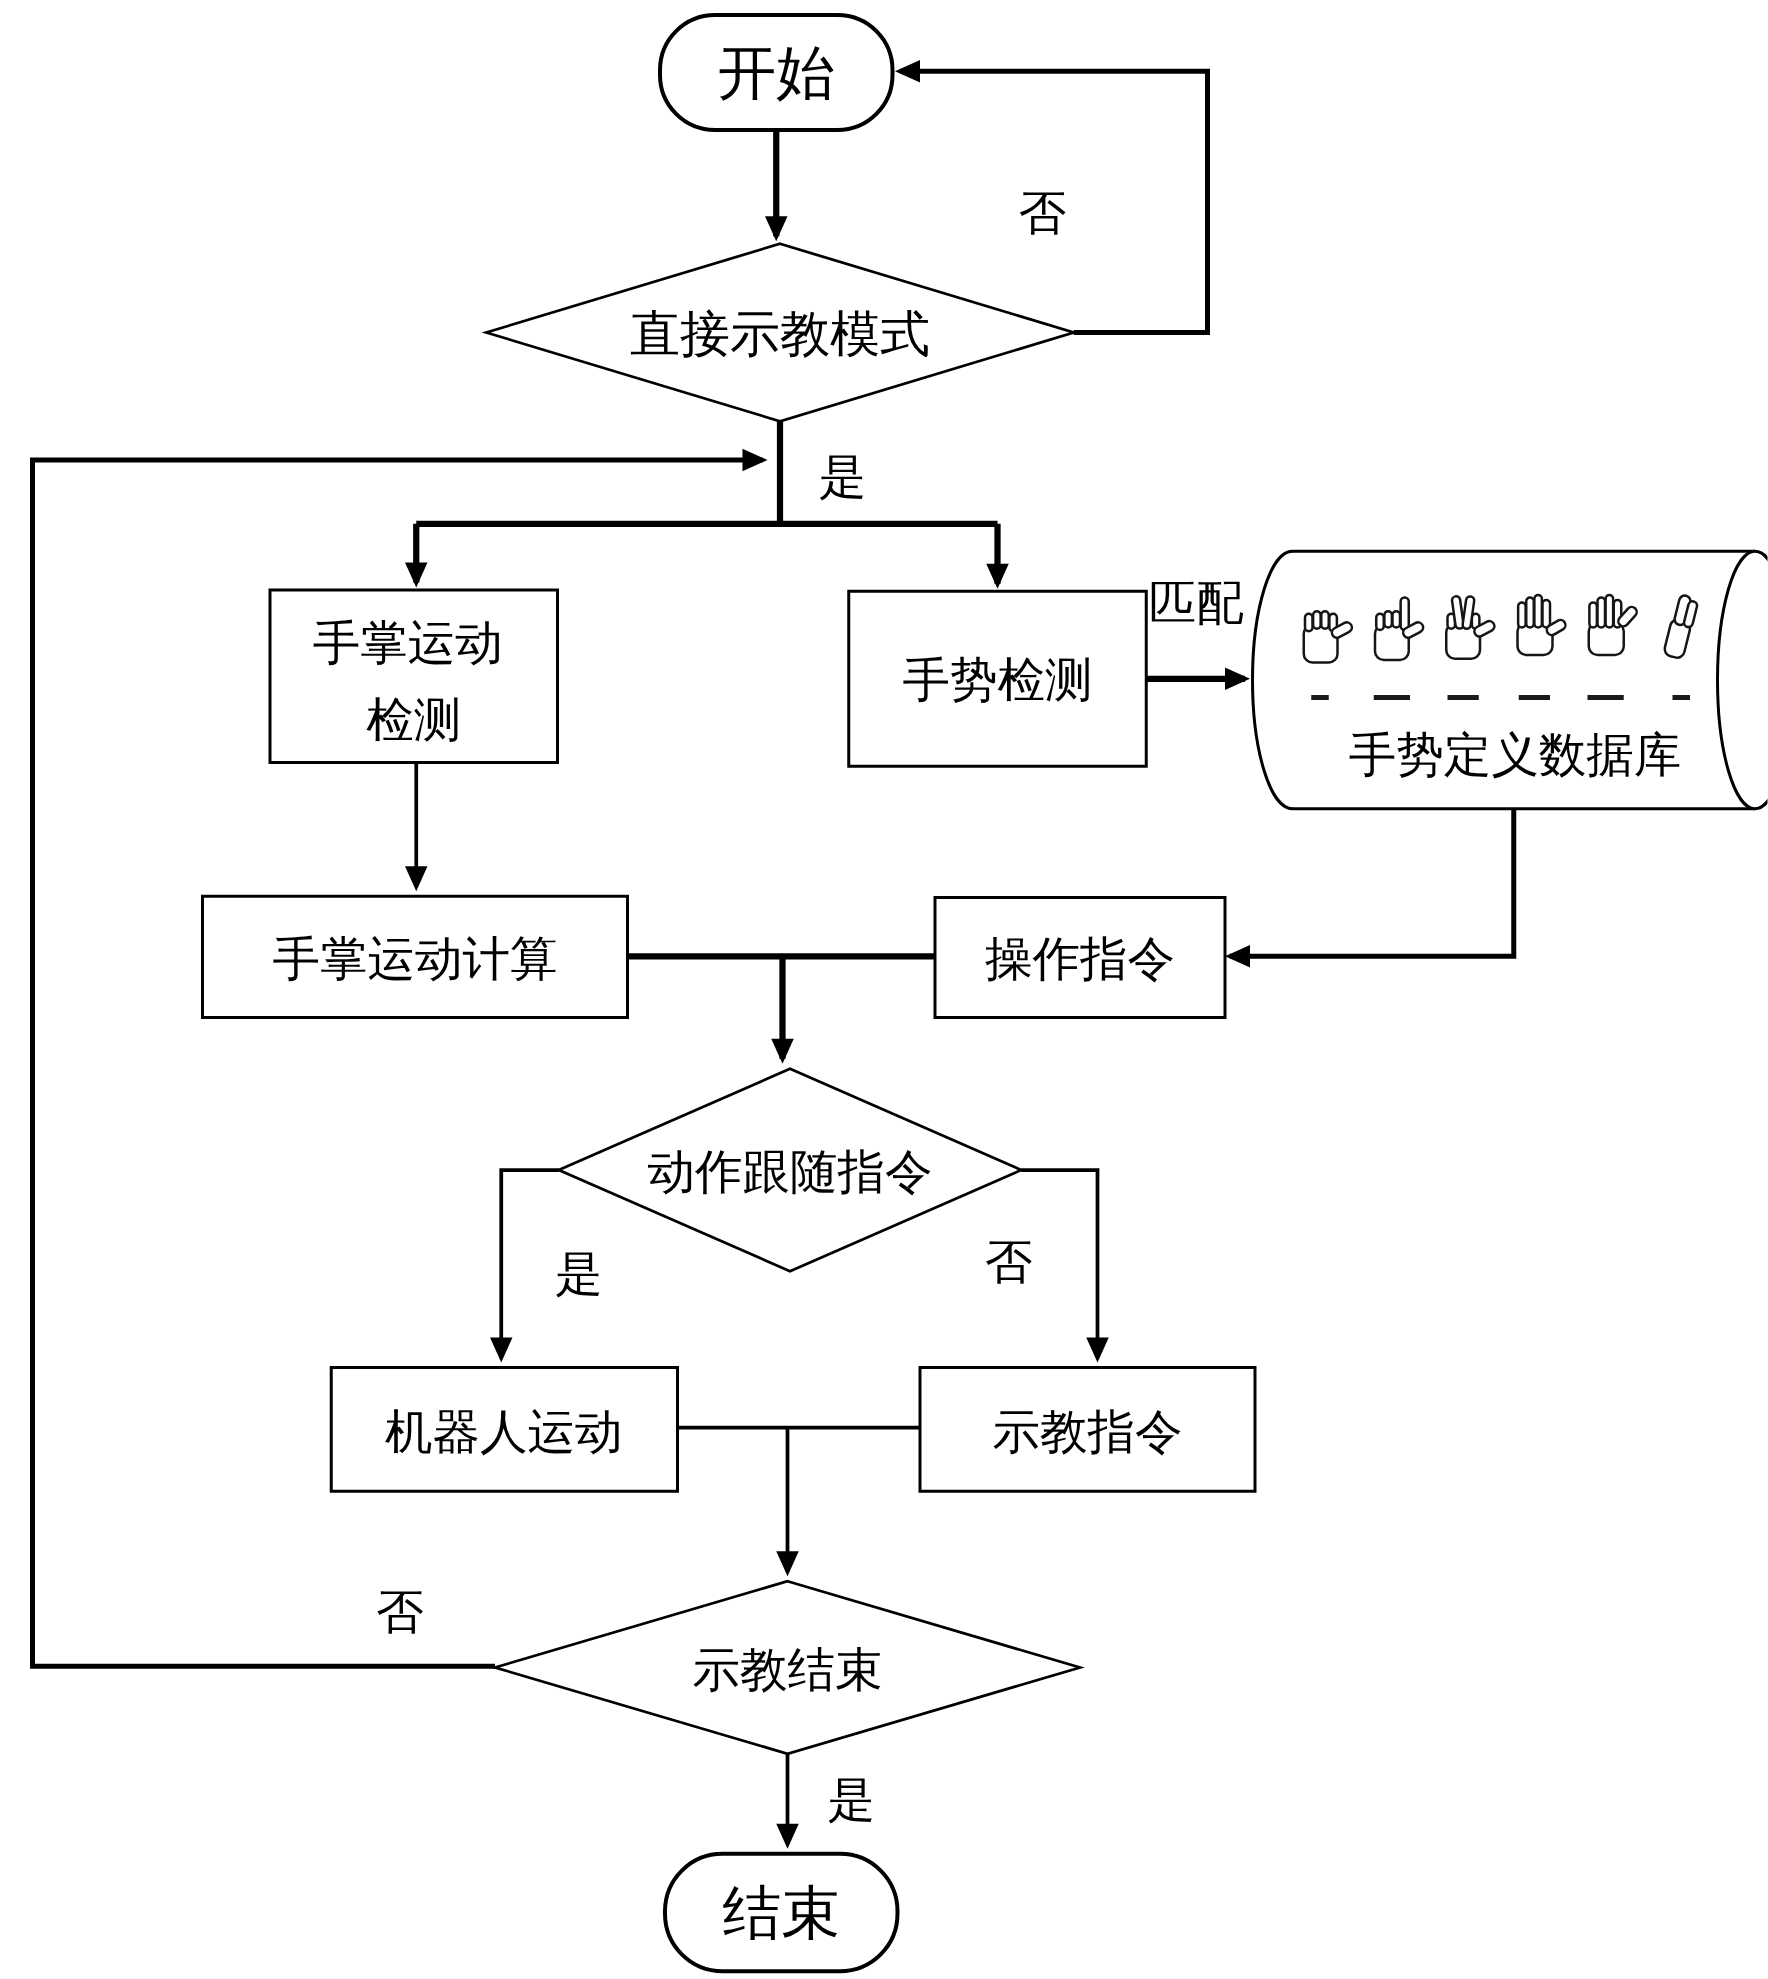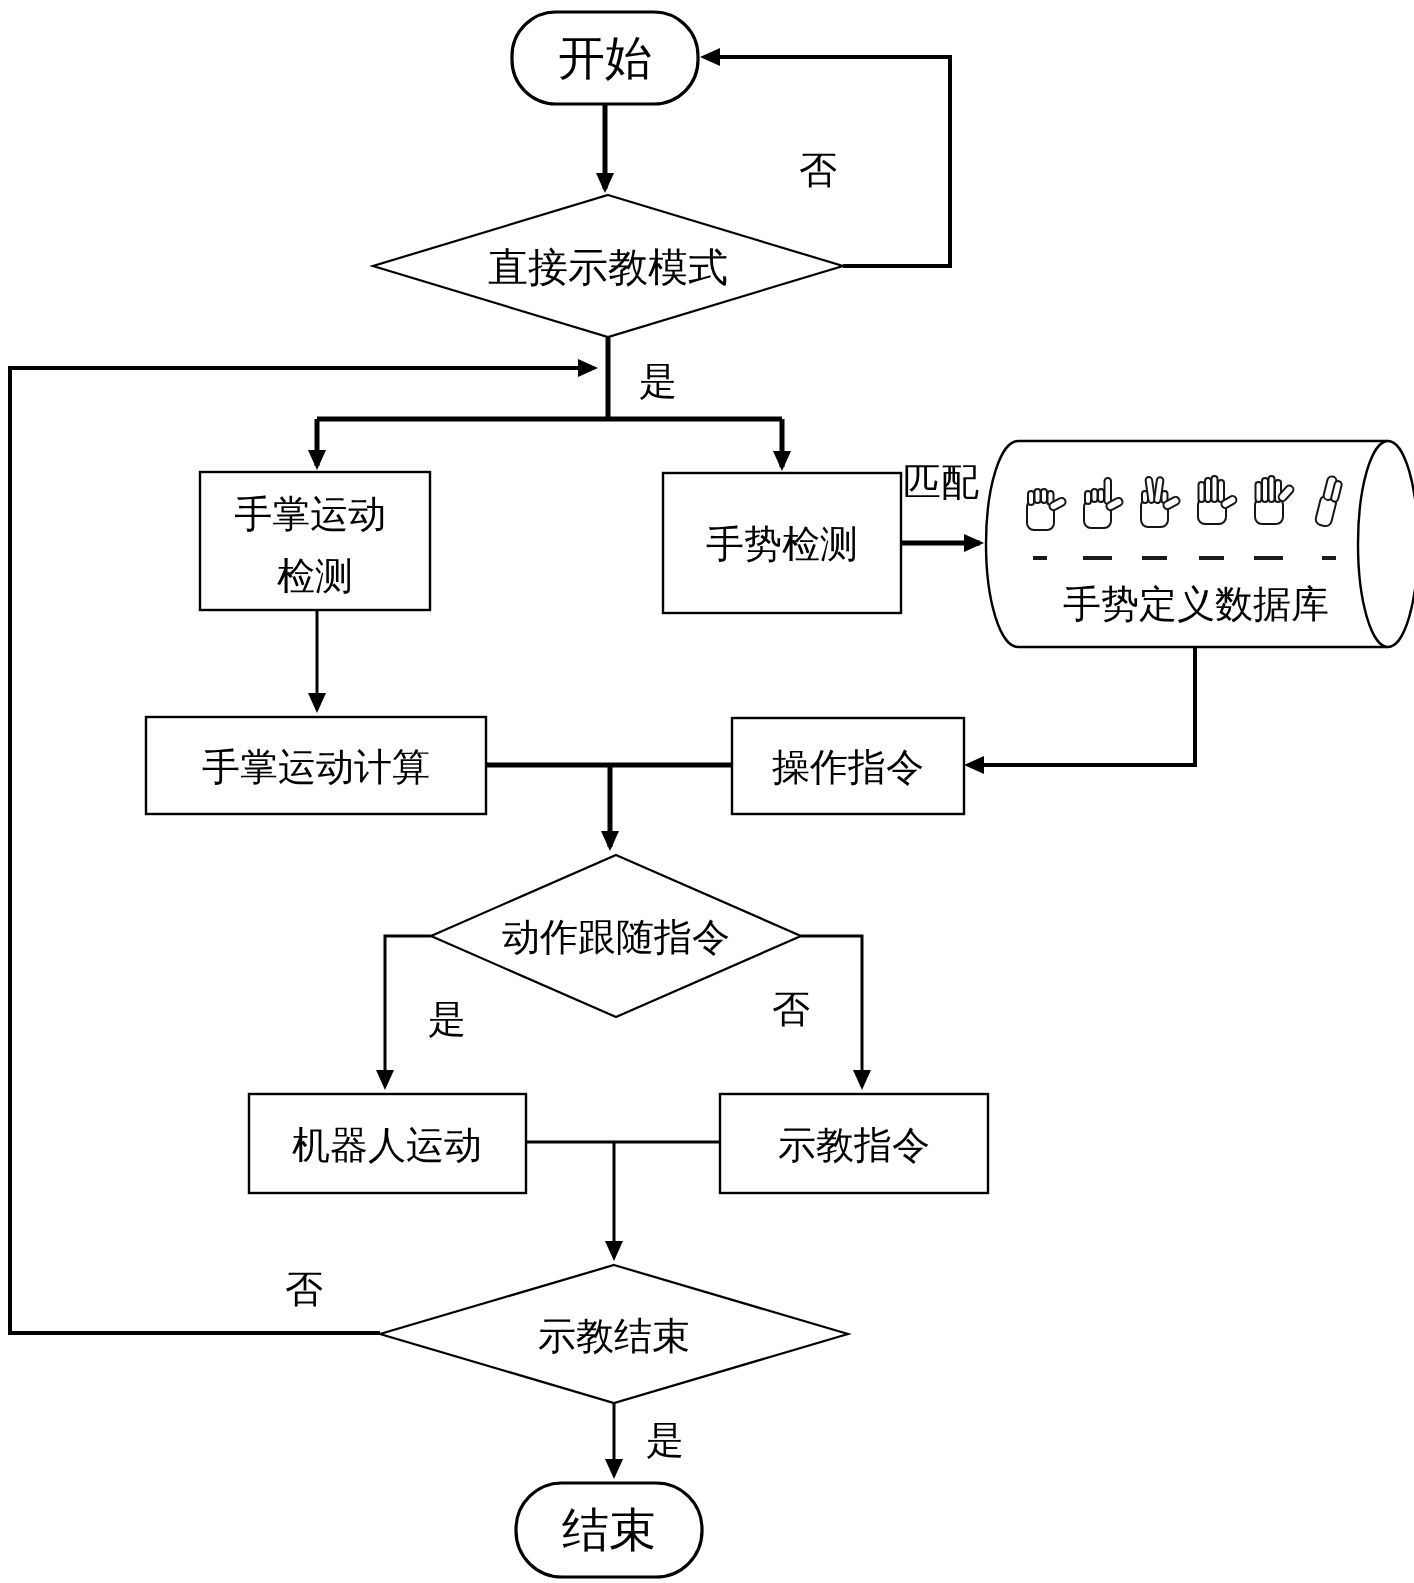--- a/index.html
+++ b/index.html
@@ -1,16 +1,16 @@
 <!DOCTYPE html>
 <html><head>
 <meta charset="utf-8">
 <style>
   html,body{margin:0;padding:0;background:#ffffff;}
-  .page{width:1280px;height:1583px;position:relative;background:#ffffff;}
+  .page{width:1280px;height:1583px;position:relative;background:#ffffff;padding-left:16px;}
   text{font-family:"Liberation Serif","DejaVu Serif",serif;fill:#000;}
   .t38{font-size:38px;text-anchor:middle;}
   .t40{font-size:40px;text-anchor:middle;}
   .t46{font-size:47px;text-anchor:middle;}
   .shape{fill:#ffffff;stroke:#000000;stroke-width:2.4px;}
   .term{fill:#ffffff;stroke:#000000;stroke-width:3.2px;}
   .dia{fill:#ffffff;stroke:#000000;stroke-width:2.2px;}
   .c3{fill:none;stroke:#000000;stroke-width:3px;}
   .c4{fill:none;stroke:#000000;stroke-width:4px;}
   .c5{fill:none;stroke:#000000;stroke-width:5px;}

